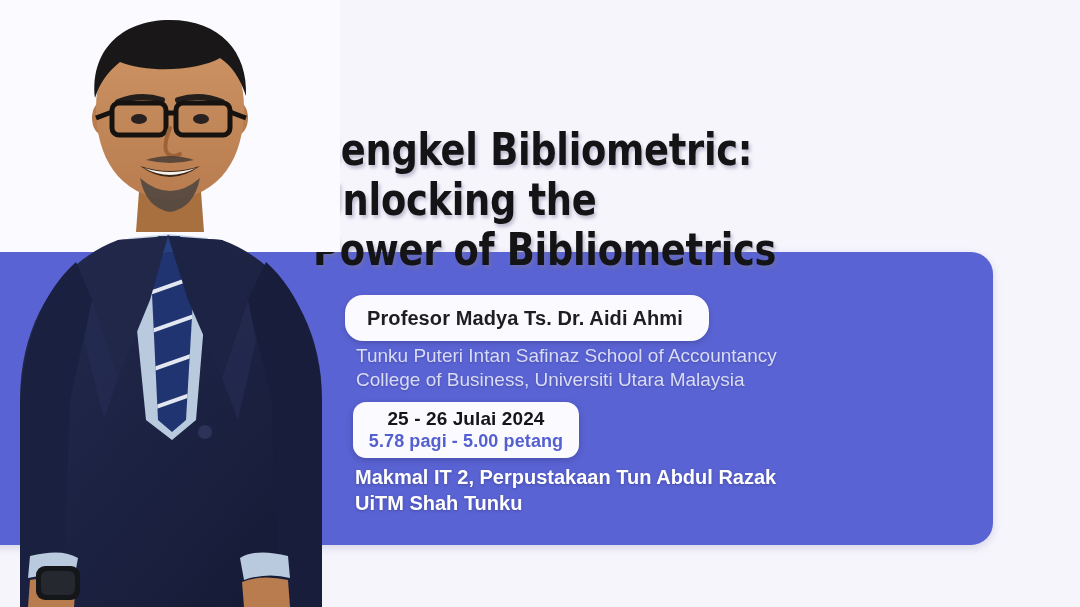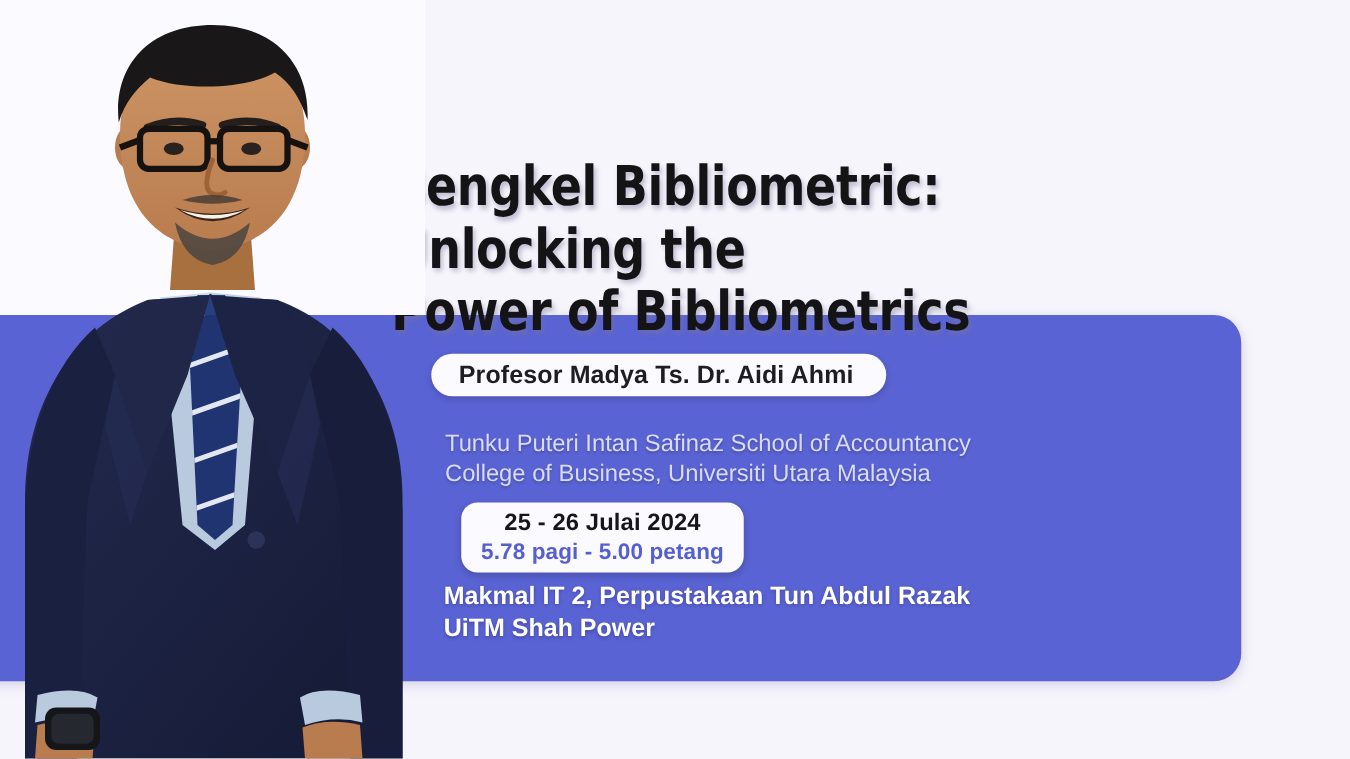--- a/index.html
+++ b/index.html
@@ -41,24 +41,24 @@
     text-shadow:2px 3px 4px rgba(120,120,150,.45);
     transform:scaleX(.93);
     transform-origin:left top;
     white-space:pre-line;
     z-index:6;
   }
 
   
   .speaker-pill{
     position:absolute;
-    left:345px; top:283px;
+    left:345px; top:295px;
     height:34px;
-    padding:0 26px 0 22px;
-    display:flex;align-items:center;
+    padding:12px 26px 0 22px;
+    display:flex;
     background:#fbfaff;
     border-radius:18px;
     box-shadow:0 2px 5px rgba(30,30,70,.25);
     z-index:7;
   }
   .speaker-pill span{
     font-size:20px;font-weight:bold;color:#1d1d22;
     letter-spacing:.1px;white-space:nowrap;
   }
 
@@ -70,21 +70,21 @@
     font-size:19px;
     line-height:24px;
     color:#d9dcf7;
     white-space:pre-line;
     text-shadow:0 1px 2px rgba(20,20,60,.25);
   }
 
   
   .date-pill{
     position:absolute;
-    left:369px; top:402px;
+    left:353px; top:402px;
     width:226px;
     padding:5px 0 6px 0;
     background:#fbfaff;
     border-radius:13px;
     box-shadow:0 2px 6px rgba(30,30,70,.28);
     text-align:center;
     z-index:7;
   }
   .date-pill .date-line{
     font-size:19px;font-weight:bold;color:#16161a;
@@ -132,21 +132,21 @@
 
   <div class="affiliation">Tunku Puteri Intan Safinaz School of Accountancy
 College of Business, Universiti Utara Malaysia</div>
 
   <div class="date-pill">
     <div class="date-line">25 - 26 Julai 2024</div>
     <div class="time-line">5.78 pagi - 5.00 petang</div>
   </div>
 
   <div class="venue">Makmal IT 2, Perpustakaan Tun Abdul Razak
-UiTM Shah Power</div>
+UiTM Shah Tunku</div>
 
   <div class="portrait">
     <svg viewBox="0 0 340 607" xmlns="http://www.w3.org/2000/svg" aria-hidden="true">
       <defs>
         <clipPath id="tieClip">
           <path d="M168 235 L196 248 L186 420 L172 432 L158 420 L150 252 Z"></path>
         </clipPath>
         <linearGradient id="suitG" x1="0" y1="0" x2="1" y2="1">
           <stop offset="0%" stop-color="#232a4e"></stop>
           <stop offset="55%" stop-color="#1b2140"></stop>

